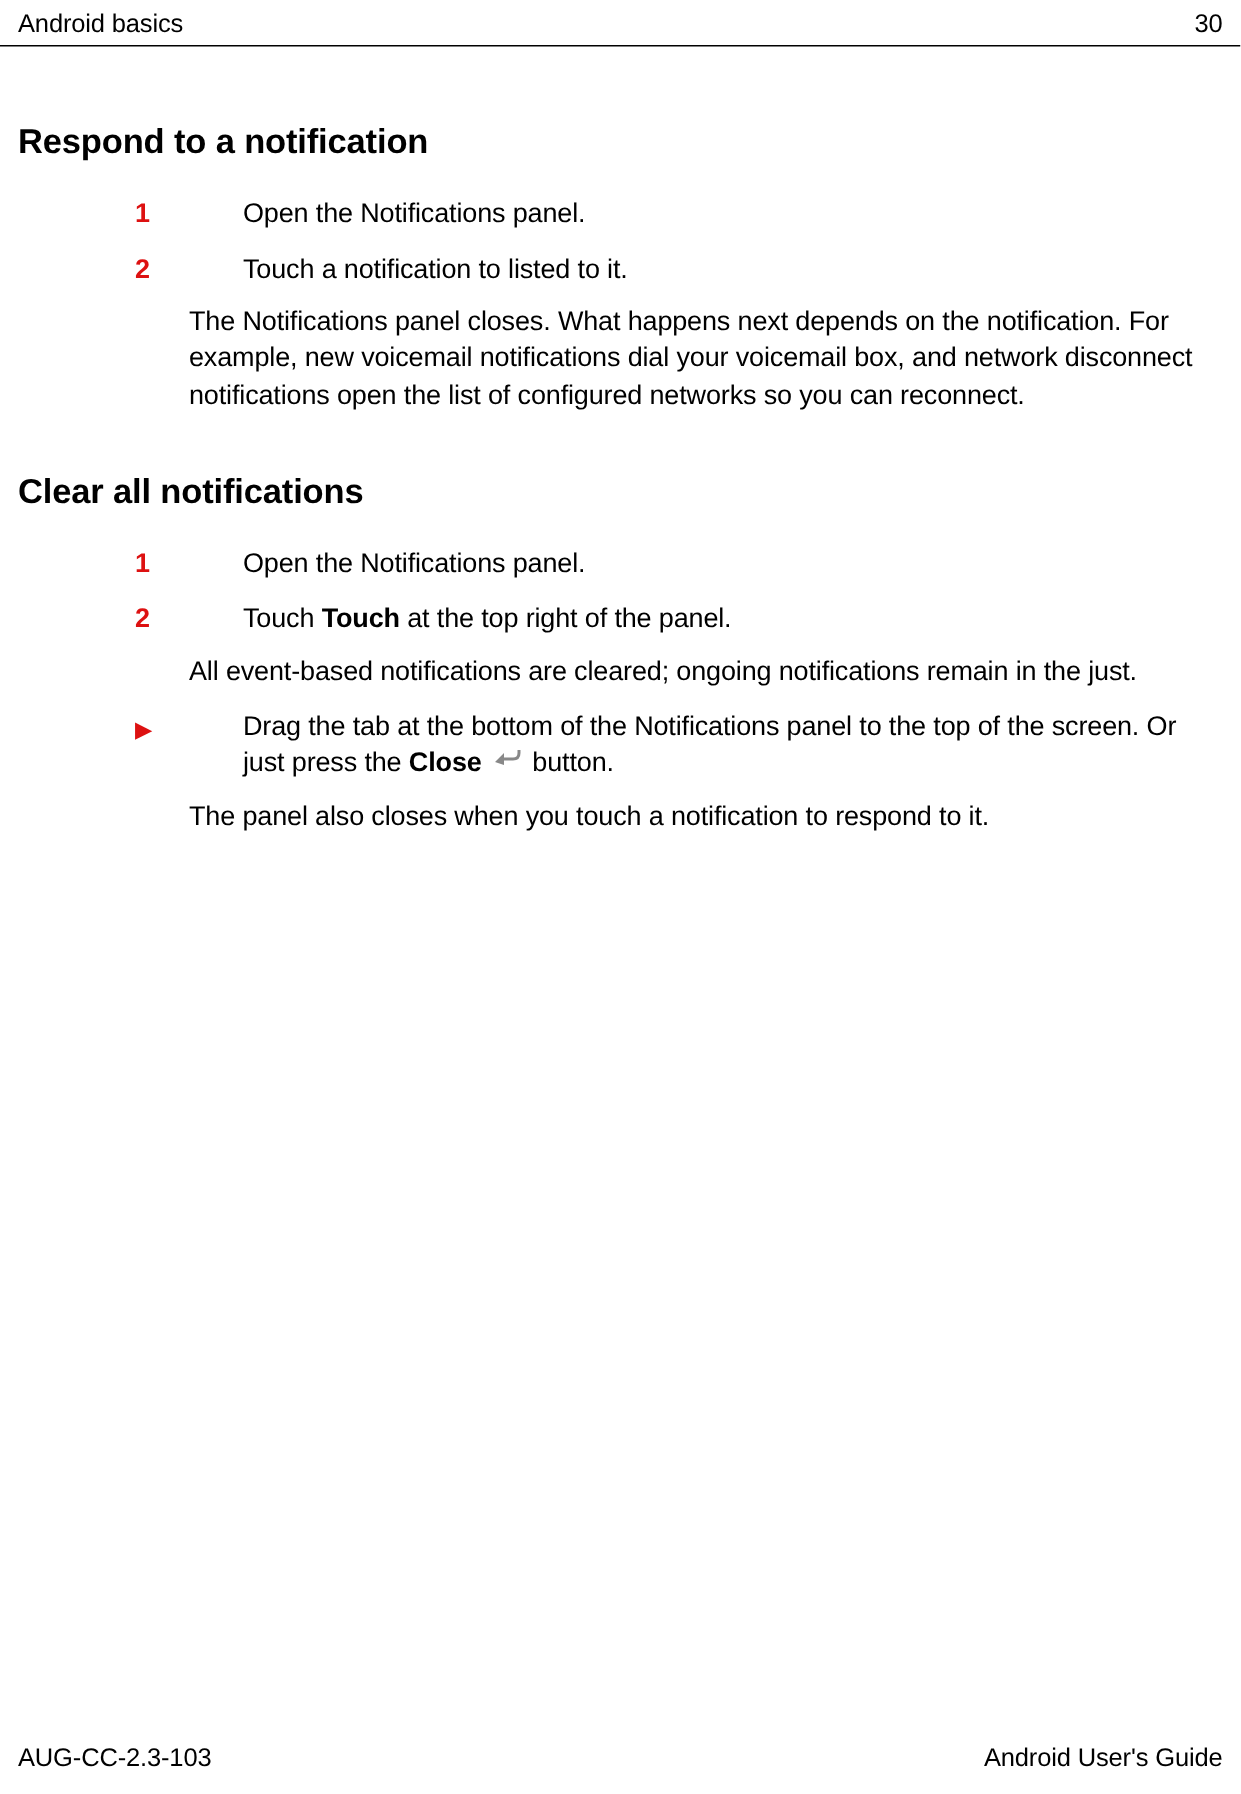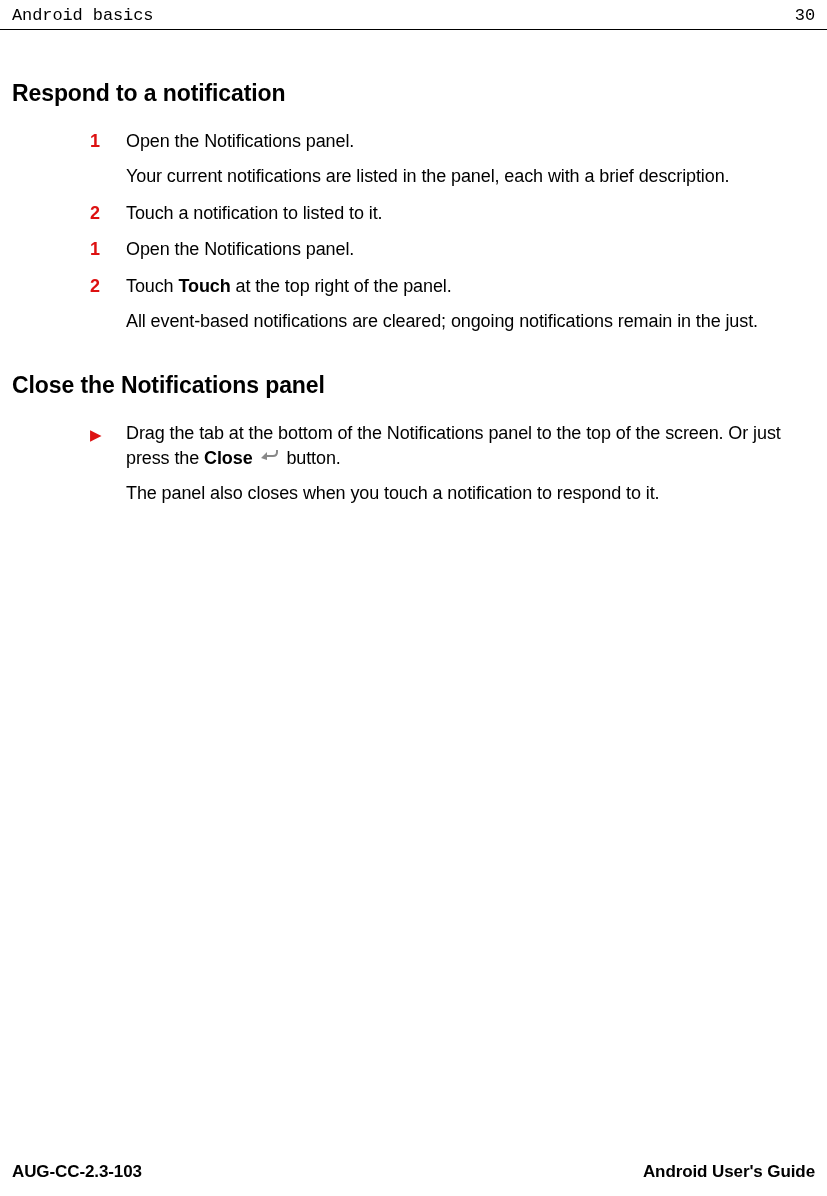--- a/index.html
+++ b/index.html
@@ -12,21 +12,20 @@
     position: relative;
     letter-spacing: -0.1px;
   }
   .header {
     display: flex;
     justify-content: space-between;
     align-items: baseline;
     padding: 6px 12px 4px 12px;
     border-bottom: 1px solid #000;
     font-size: 17px;
-    font-family: Liberation Mono, monospace;
   }
   .content {
     padding: 50px 25px 0 12px;
   }
   .section-heading {
     font-size: 23px;
     font-weight: bold;
     margin-bottom: 22px;
     margin-top: 38px;
   }
@@ -49,20 +48,21 @@
     font-size: 15px;
     width: 36px;
     flex-shrink: 0;
     margin-left: -36px;
     position: relative;
     top: 1px;
   }
   .step-text {
     font-size: 18px;
     line-height: 1.38;
+    margin-left: 36px;
   }
   .step-desc {
     font-size: 18px;
     line-height: 1.38;
     margin-top: 10px;
   }
   .bold { font-weight: bold; }
   .back-icon {
     display: inline-block;
     vertical-align: middle;
@@ -71,67 +71,66 @@
     margin: 0 2px;
   }
   .footer {
     position: absolute;
     bottom: 14px;
     left: 12px;
     right: 12px;
     display: flex;
     justify-content: space-between;
     font-size: 17px;
-    font-weight: bold;
   }
 </style>
 </head>
 <body>
 
 <div class="header">
   <span>Android basics</span>
   <span>30</span>
 </div>
 
 <div class="content">
 
   <h2 class="section-heading">Respond to a notification</h2>
   <div class="step-list">
     <div class="step">
       <div class="step-line">
         <span class="step-num">1</span>
         <span class="step-text">Open the Notifications panel.</span>
       </div>
-      <div class="step-desc">Your current notifications are listed in the panel, each with a brief description.</div>
     </div>
     <div class="step">
       <div class="step-line">
         <span class="step-num">2</span>
         <span class="step-text">Touch a notification to listed to it.</span>
       </div>
+      <div class="step-desc">The Notifications panel closes. What happens next depends on the notification. For example, new voicemail notifications dial your voicemail box, and network disconnect notifications open the list of configured networks so you can reconnect.</div>
     </div>
   </div>
 
+  <h2 class="section-heading">Clear all notifications</h2>
   <div class="step-list">
     <div class="step">
       <div class="step-line">
         <span class="step-num">1</span>
         <span class="step-text">Open the Notifications panel.</span>
       </div>
     </div>
     <div class="step">
       <div class="step-line">
         <span class="step-num">2</span>
         <span class="step-text"><span>Touch </span><span class="bold">Touch</span><span> at the top right of the panel.</span></span>
       </div>
       <div class="step-desc">All event-based notifications are cleared; ongoing notifications remain in the just.</div>
     </div>
   </div>
 
-  <h2 class="section-heading">Close the Notifications panel</h2>
   <div class="step-list">
     <div class="step">
       <div class="step-line">
         <span class="step-bullet">▶</span>
         <span class="step-text"><span>Drag the tab at the bottom of the Notifications panel to the top of the screen. Or just press the </span><span class="bold">Close</span> <span class="back-icon"><svg width="20" height="16" viewBox="0 0 20 16">
                 <path d="M 2 10 L 8 4 L 8 7 L 14 7 Q 17 7 17 4 L 17 2 L 19 2 L 19 4 Q 19 9 14 9 L 8 9 L 8 12 Z" fill="#888"></path>
               </svg></span><span> button.</span></span>
       </div>
       <div class="step-desc">The panel also closes when you touch a notification to respond to it.</div>
     </div>

